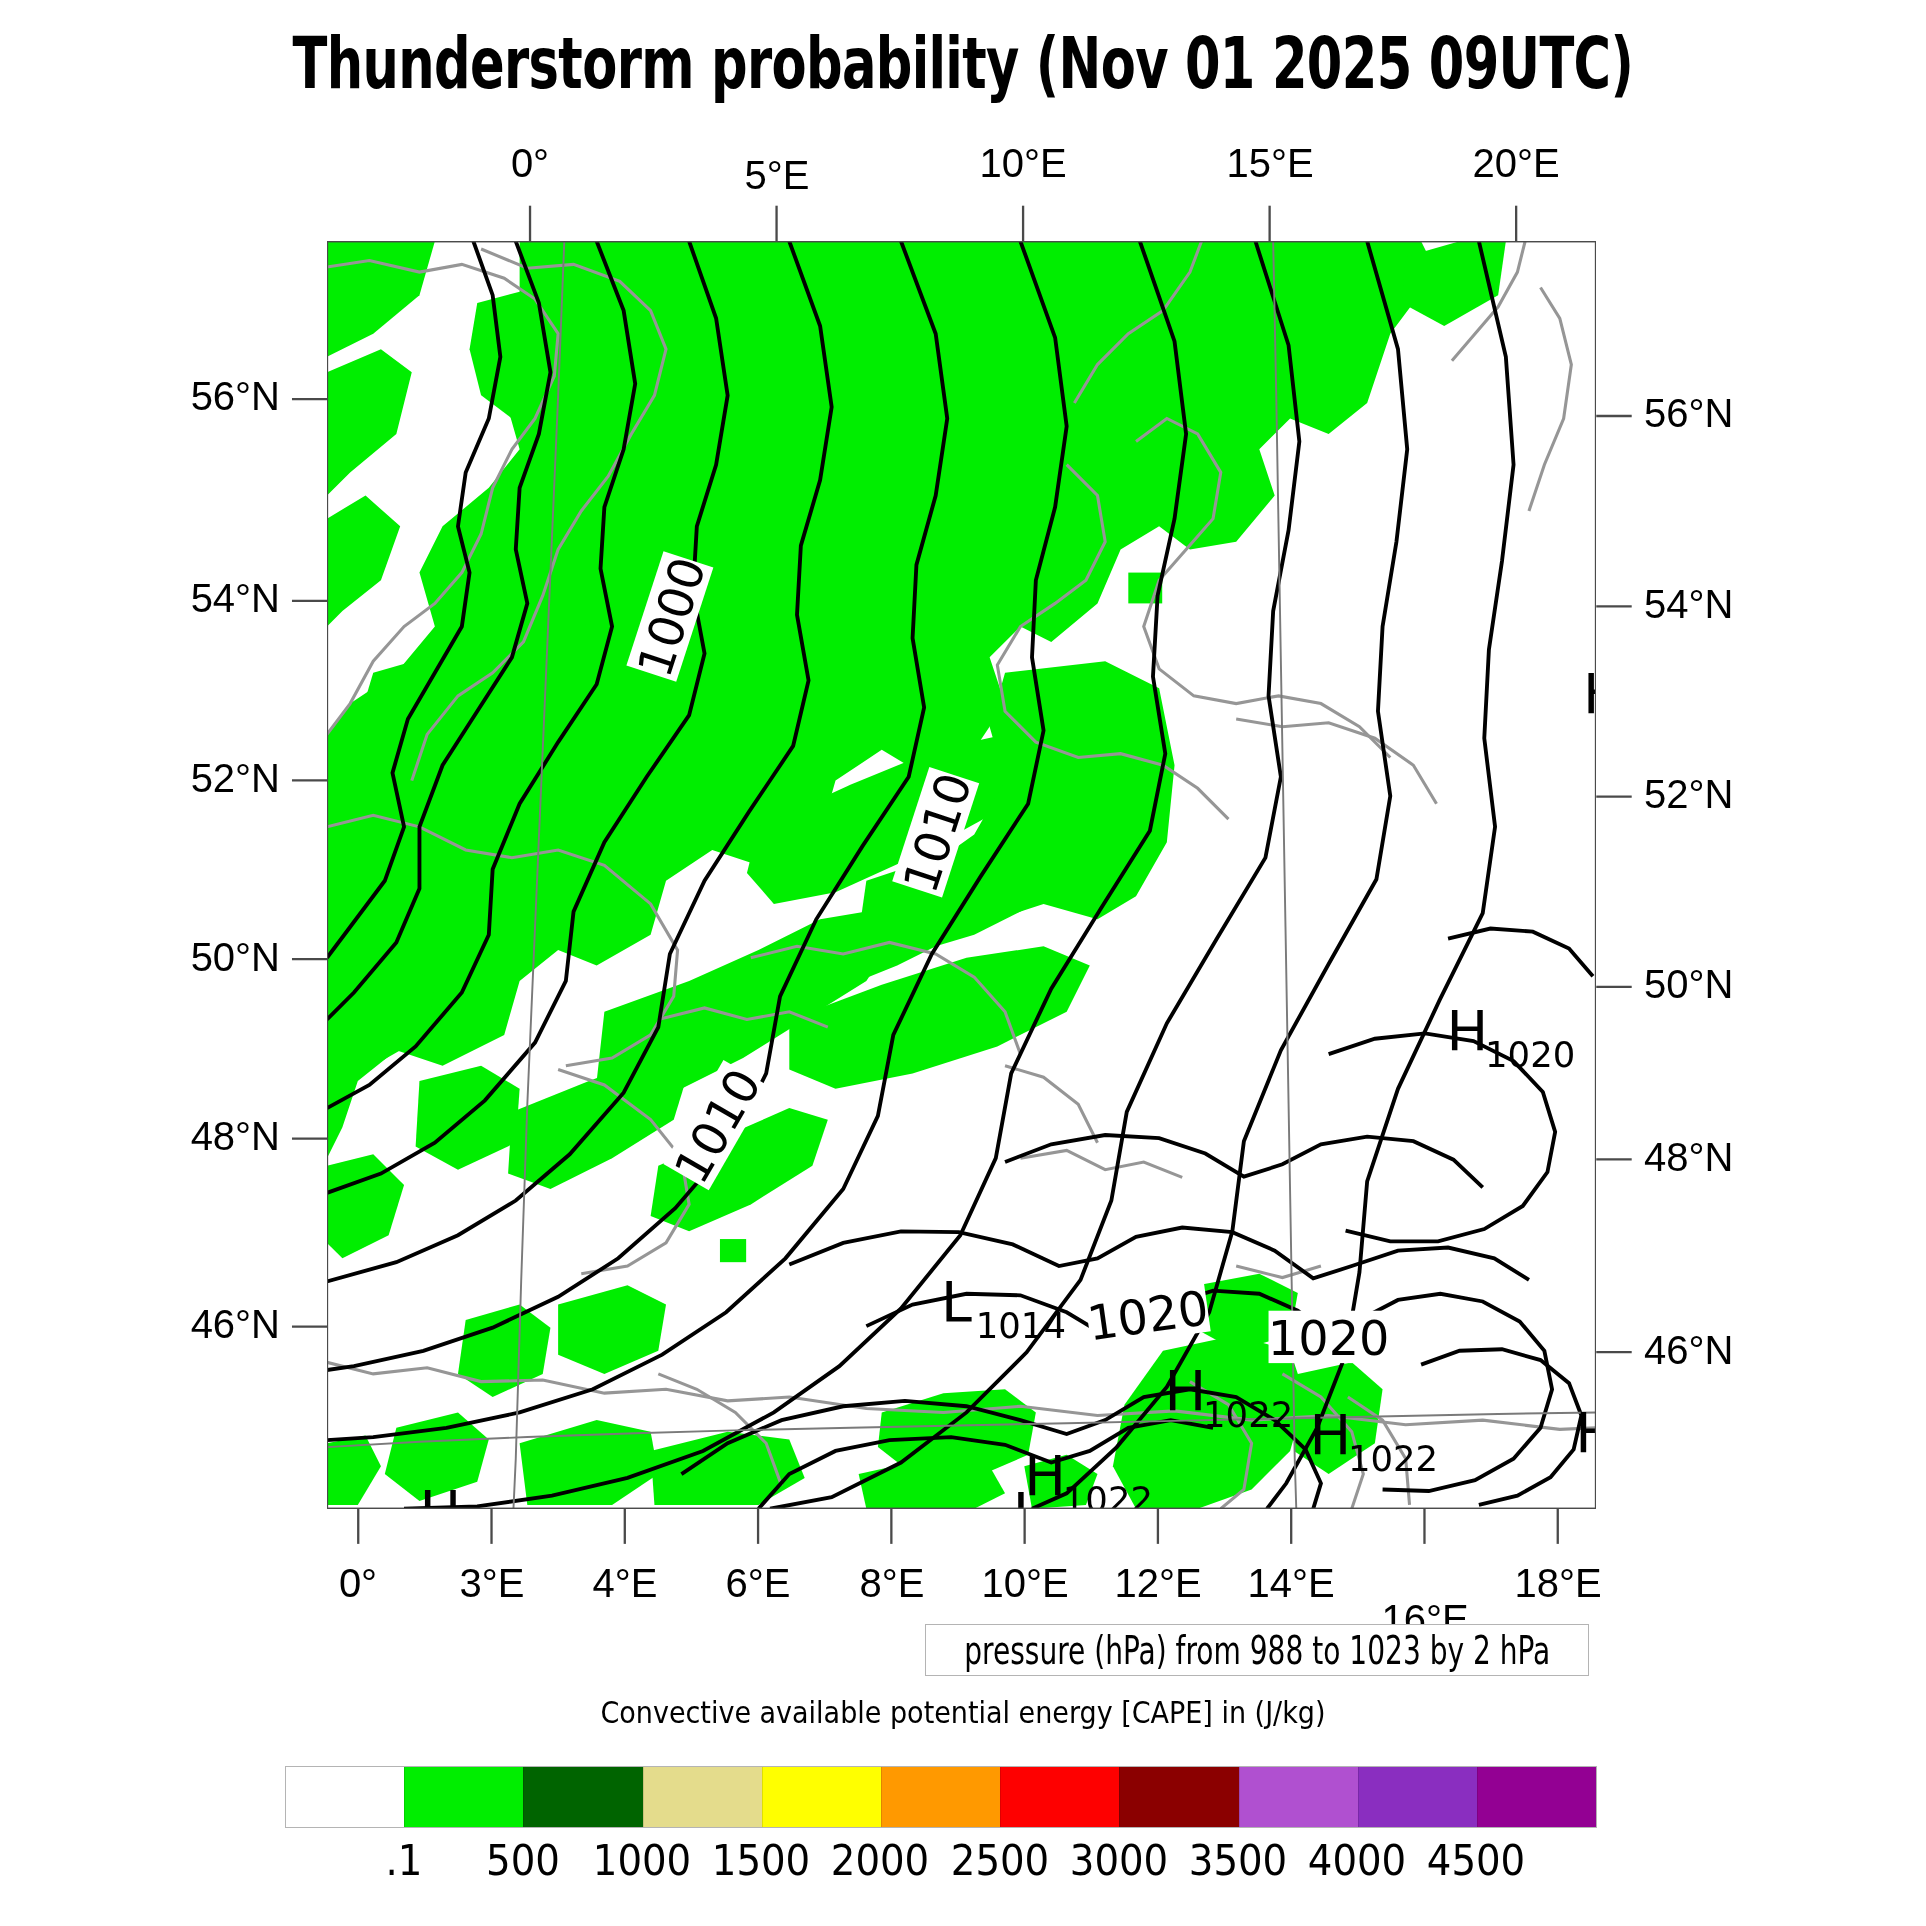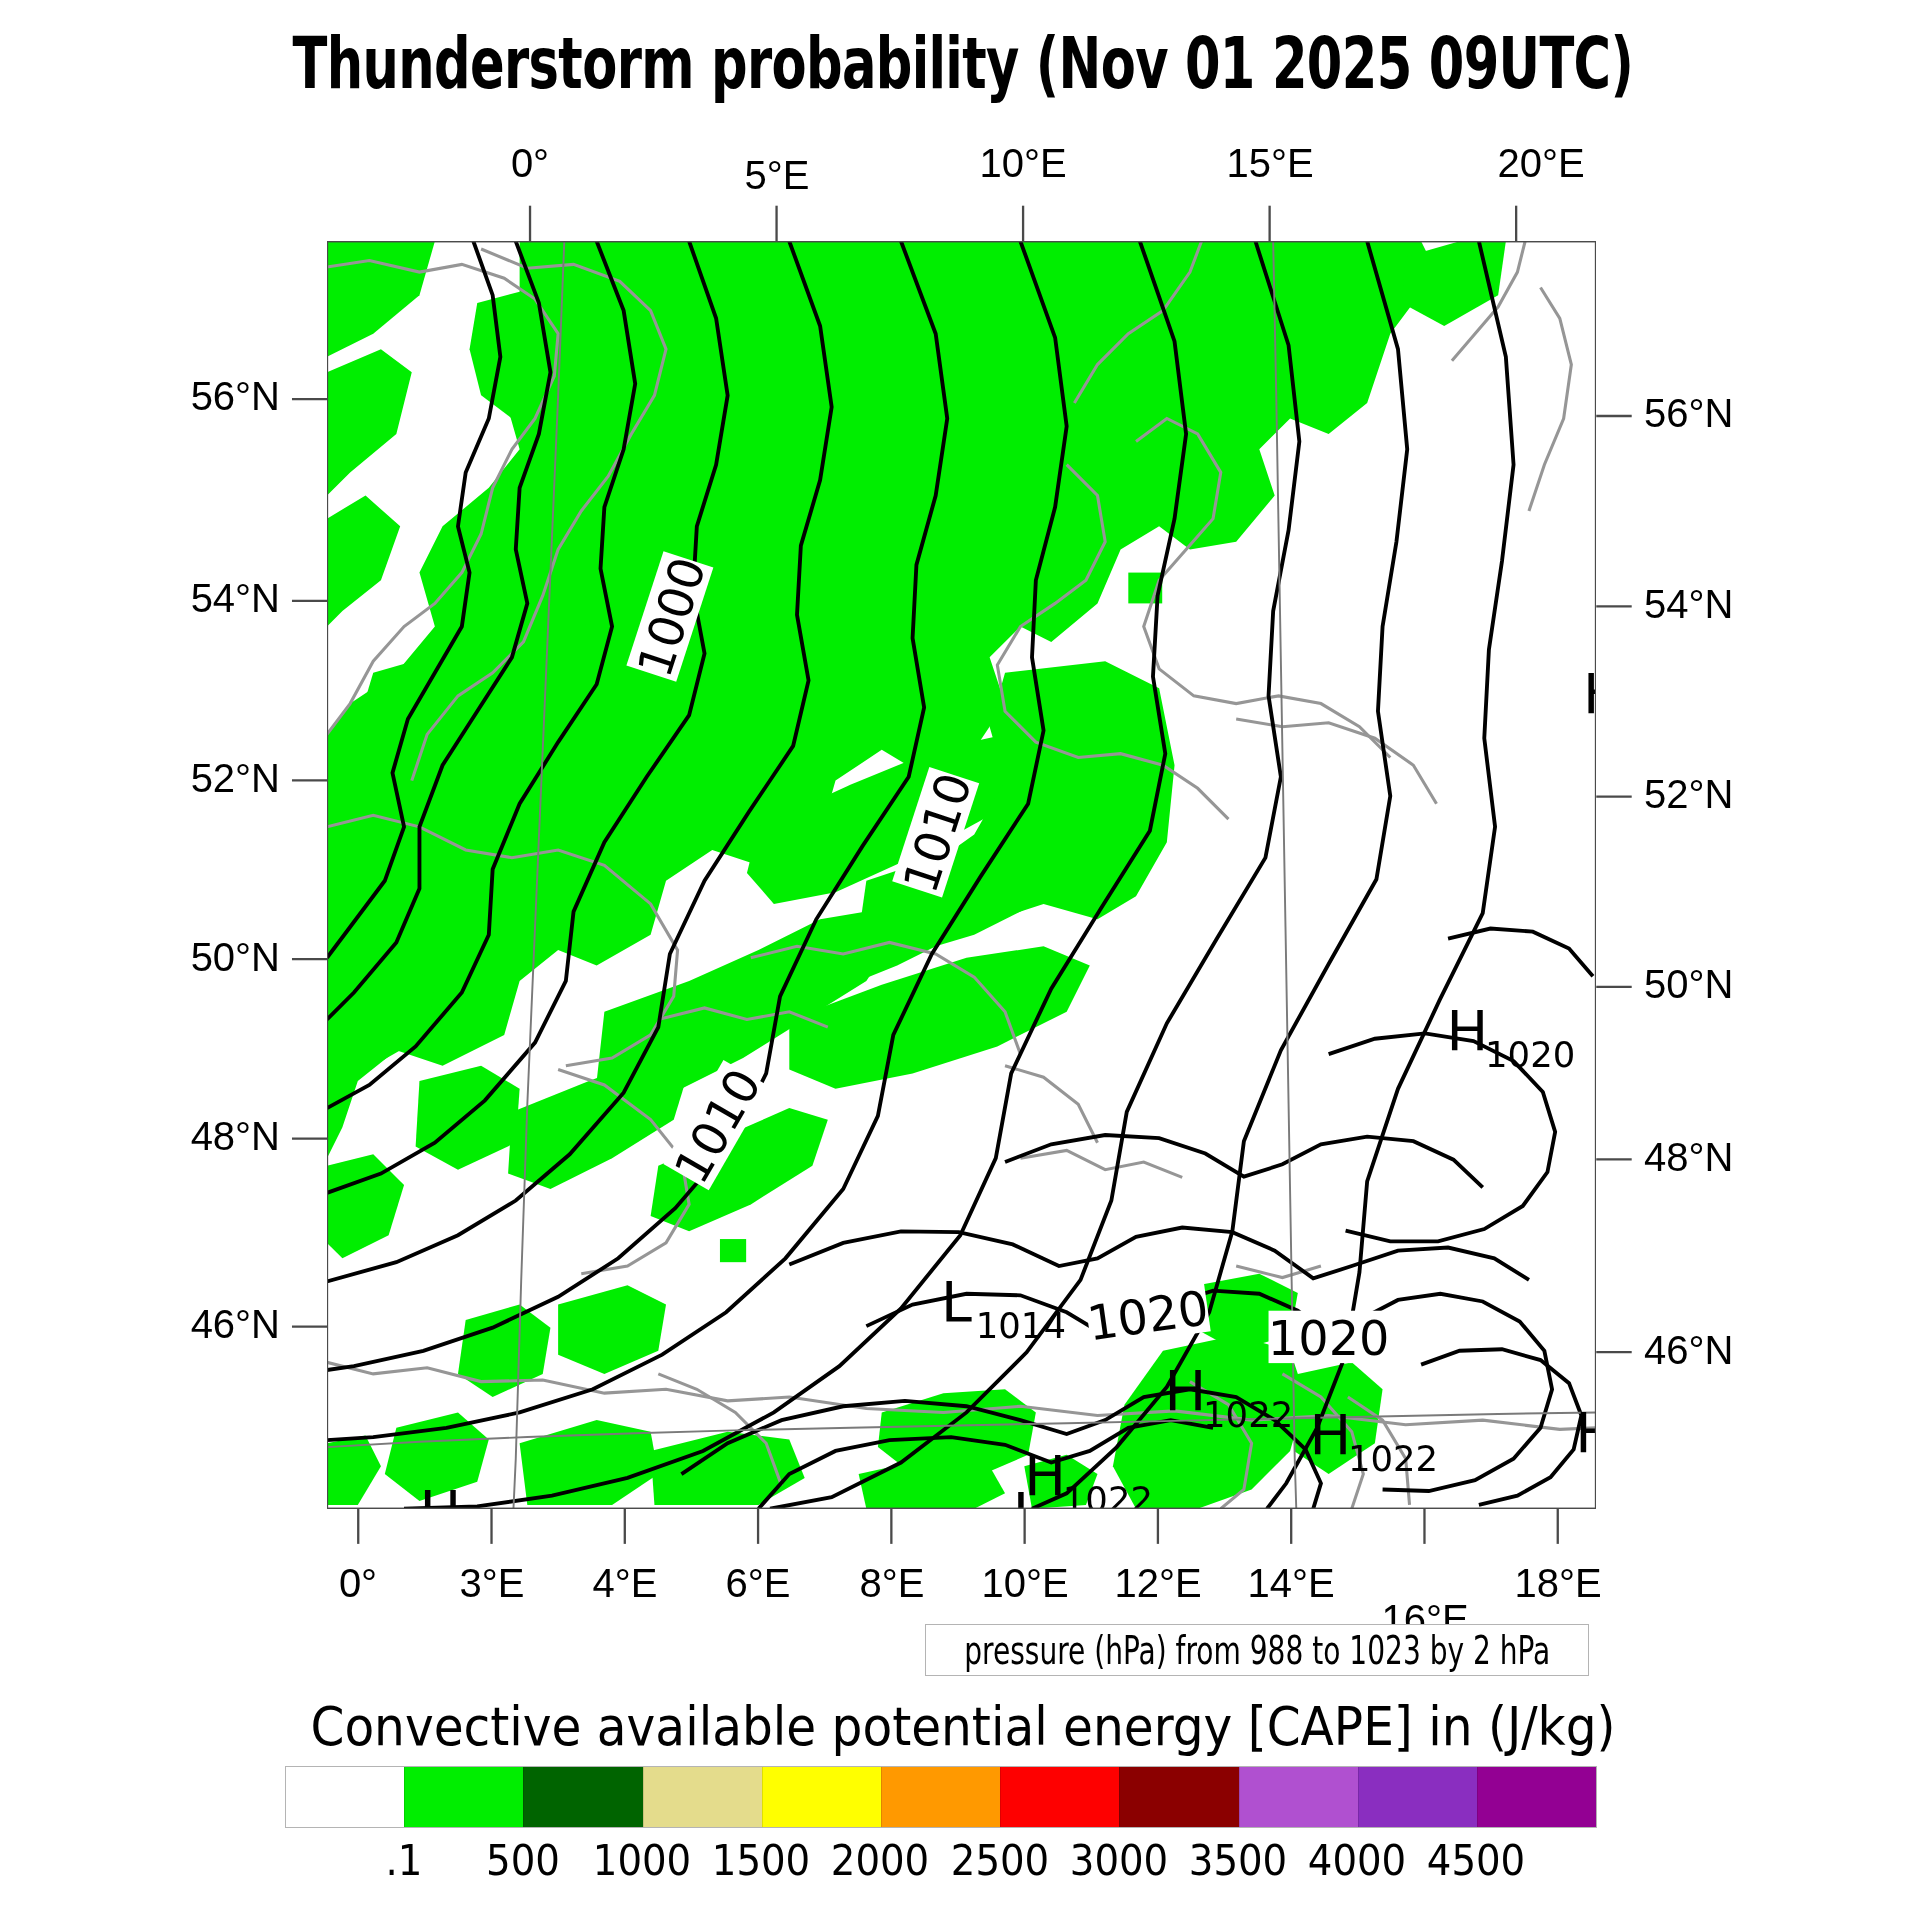--- a/index.html
+++ b/index.html
@@ -11,21 +11,21 @@
          font-size:71px;font-weight:bold;letter-spacing:-0.8px;white-space:nowrap;}
   #title .cond{display:inline-block;}
   #maparea{position:absolute;left:327px;top:241px;width:1269px;height:1268px;}
   #maparea svg{display:block;}
   .axlabel{position:absolute;font-size:40px;white-space:nowrap;}
   #presbox{position:absolute;left:925px;top:1624px;width:664px;height:52px;
            border:1.5px solid #b4b4b4;background:#fff;box-sizing:border-box;
            display:flex;align-items:center;justify-content:center;}
   #presbox span{font-size:39px;white-space:nowrap;}
   #capecap{position:absolute;left:0;right:0;top:1695px;text-align:center;}
-  #capecap span{font-size:54px;white-space:nowrap;}
+  #capecap span{font-size:30px;white-space:nowrap;}
   #cbar{position:absolute;left:285px;top:1766px;width:1310px;height:60px;
         display:flex;border:1.5px solid #b4b4b4;box-sizing:content-box;}
   #cbar .cell{flex:1 1 0;height:100%;}
   #cbarlabels{position:absolute;left:285px;top:1835px;width:1310px;height:55px;}
   #cbarlabels .cl{position:absolute;top:0;font-size:43px;text-align:center;
                   transform:translateX(-50%);white-space:nowrap;}
 </style>
 </head>
 <body>
 
@@ -279,21 +279,21 @@
       <line x1="2072" y1="1505" x2="2118" y2="1505"></line>
       <line x1="2072" y1="1755" x2="2118" y2="1755"></line>
     </g>
 </svg>
 
 <div id="lonTopWrap">
     <div class="axlabel" style="left: 530px; top: 141px; transform: translateX(-50%);">0°</div>
     <div class="axlabel" style="left: 777px; top: 141px; transform: translateX(-50%); margin-top: 12px;">5°E</div>
     <div class="axlabel" style="left: 1023px; top: 141px; transform: translateX(-50%);">10°E</div>
     <div class="axlabel" style="left: 1270px; top: 141px; transform: translateX(-50%);">15°E</div>
-    <div class="axlabel" style="left: 1516px; top: 141px; transform: translateX(-50%); margin-left: 25px;">20°E</div>
+    <div class="axlabel" style="left: 1516px; top: 141px; transform: translateX(-50%);">20°E</div>
   </div>
 <div id="lonBotWrap">
     <div class="axlabel" style="left: 358px; top: 1561px; transform: translateX(-50%);">0°</div>
     <div class="axlabel" style="left: 492px; top: 1561px; transform: translateX(-50%);">3°E</div>
     <div class="axlabel" style="left: 625px; top: 1561px; transform: translateX(-50%);">4°E</div>
     <div class="axlabel" style="left: 758px; top: 1561px; transform: translateX(-50%);">6°E</div>
     <div class="axlabel" style="left: 892px; top: 1561px; transform: translateX(-50%);">8°E</div>
     <div class="axlabel" style="left: 1025px; top: 1561px; transform: translateX(-50%);">10°E</div>
     <div class="axlabel" style="left: 1158px; top: 1561px; transform: translateX(-50%);">12°E</div>
     <div class="axlabel" style="left: 1291px; top: 1561px; transform: translateX(-50%);">14°E</div>

